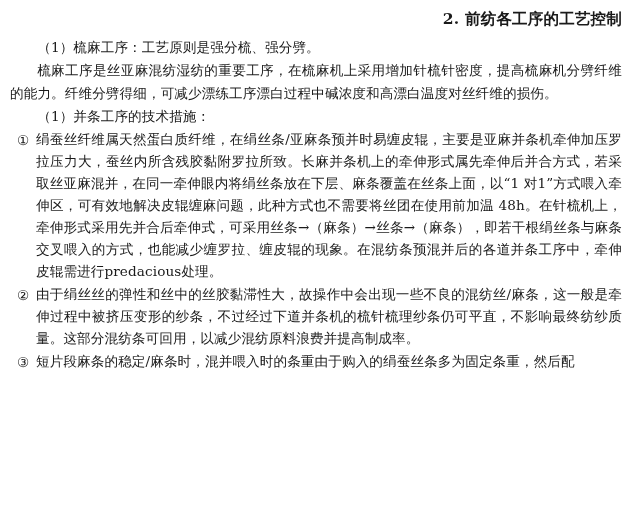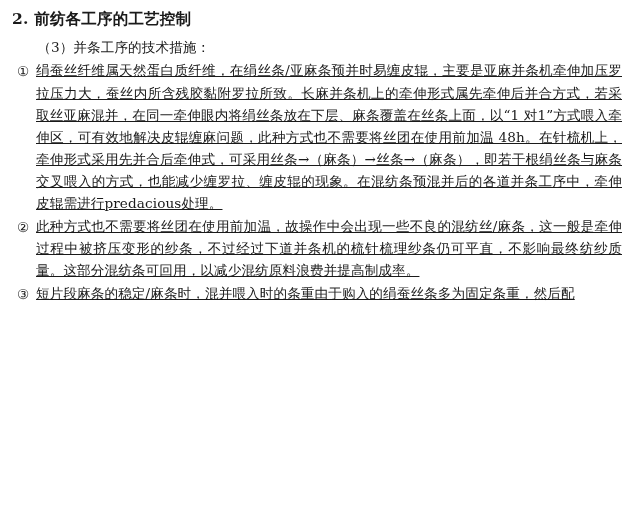--- a/index.html
+++ b/index.html
@@ -17,22 +17,23 @@
   .page {
     width: 634px;
     height: 522px;
     box-sizing: border-box;
     padding: 8px 12px 0 10px;
   }
   .heading {
     font-size: 15.5px;
     font-weight: bold;
     line-height: 1.45;
-    margin: 0 0 6px 2px;
+    margin: 0 0 6px 16px;
     letter-spacing: 0.2px;
+    text-align: right;
   }
   p.para {
     font-size: 13.6px;
     line-height: 1.62;
     margin: 0 0 1px 0;
     text-align: justify;
     text-justify: inter-ideograph;
     text-indent: 2em;
     letter-spacing: 0.1px;
   }
@@ -44,46 +45,47 @@
   .bullet-dot {
     font-size: 13.6px;
     line-height: 1.62;
     width: 26px;
     flex: 0 0 26px;
     text-align: center;
     padding-top: 1px;
   }
   .bullet-body {
     flex: 1 1 auto;
-    text-decoration: underline;
   }
   .bullet-body p.para {
     text-indent: 0;
   }
 </style>
 </head>
 <body>
 
 <div class="page">
 
   <h2 class="heading">2. 前纺各工序的工艺控制</h2>
 
-  <p class="para">（3）并条工序的技术措施：</p>
+  <p class="para">（1）梳麻工序：工艺原则是强分梳、强分劈。</p>
+  <p class="para">梳麻工序是丝亚麻混纺湿纺的重要工序，在梳麻机上采用增加针梳针密度，提高梳麻机分劈纤维的能力。纤维分劈得细，可减少漂练工序漂白过程中碱浓度和高漂白温度对丝纤维的损伤。</p>
+  <p class="para">（1）并条工序的技术措施：</p>
 
   <div class="bullet-row">
     <div class="bullet-dot">①</div>
     <div class="bullet-body">
       <p class="para">绢蚕丝纤维属天然蛋白质纤维，在绢丝条/亚麻条预并时易缠皮辊，主要是亚麻并条机牵伸加压罗拉压力大，蚕丝内所含残胶黏附罗拉所致。长麻并条机上的牵伸形式属先牵伸后并合方式，若采取丝亚麻混并，在同一牵伸眼内将绢丝条放在下层、麻条覆盖在丝条上面，以“1 对1”方式喂入牵伸区，可有效地解决皮辊缠麻问题，此种方式也不需要将丝团在使用前加温 48h。在针梳机上，牵伸形式采用先并合后牵伸式，可采用丝条→（麻条）→丝条→（麻条），即若干根绢丝条与麻条交叉喂入的方式，也能减少缠罗拉、缠皮辊的现象。在混纺条预混并后的各道并条工序中，牵伸皮辊需进行predacious处理。</p>
     </div>
   </div>
 
   <div class="bullet-row">
     <div class="bullet-dot">②</div>
     <div class="bullet-body">
-      <p class="para">此种方式也不需要将丝团在使用前加温，故操作中会出现一些不良的混纺丝/麻条，这一般是牵伸过程中被挤压变形的纱条，不过经过下道并条机的梳针梳理纱条仍可平直，不影响最终纺纱质量。这部分混纺条可回用，以减少混纺原料浪费并提高制成率。</p>
+      <p class="para">由于绢丝丝的弹性和丝中的丝胶黏滞性大，故操作中会出现一些不良的混纺丝/麻条，这一般是牵伸过程中被挤压变形的纱条，不过经过下道并条机的梳针梳理纱条仍可平直，不影响最终纺纱质量。这部分混纺条可回用，以减少混纺原料浪费并提高制成率。</p>
     </div>
   </div>
 
   <div class="bullet-row">
     <div class="bullet-dot">③</div>
     <div class="bullet-body">
       <p class="para">短片段麻条的稳定/麻条时，混并喂入时的条重由于购入的绢蚕丝条多为固定条重，然后配</p>
     </div>
   </div>
 

